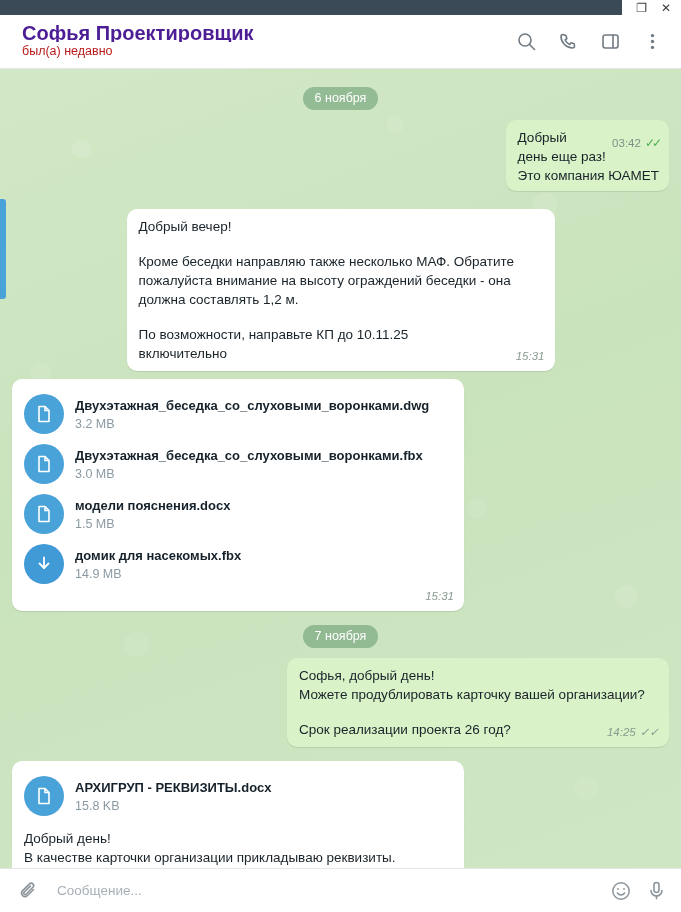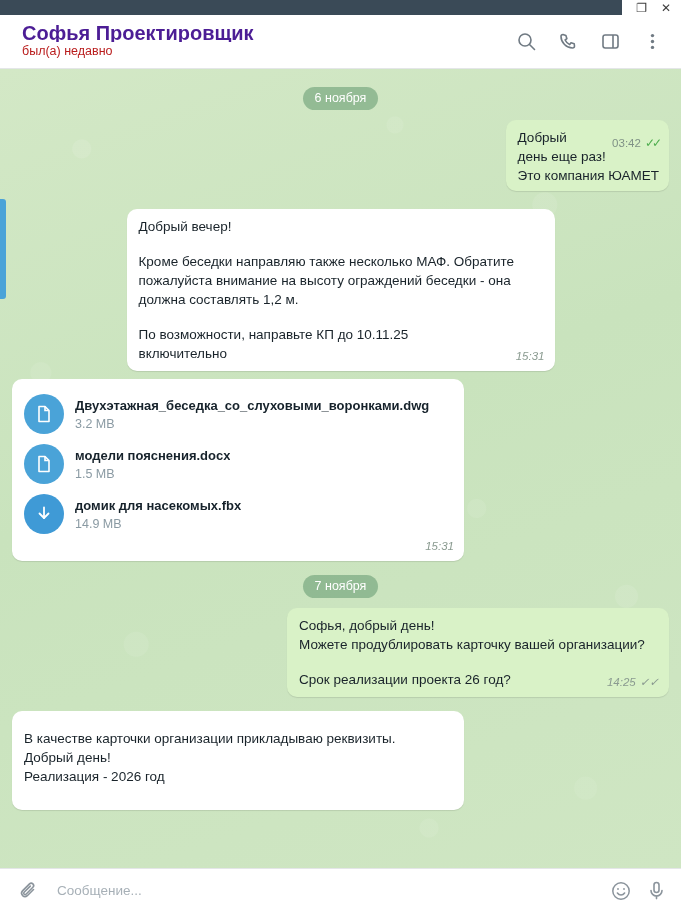--- a/index.html
+++ b/index.html
@@ -335,20 +335,32 @@
                 <path d="M5 2.5h6l4 4v11H5z" stroke-linejoin="round"></path>
                   <path d="M11 2.5v4h4"></path>
               </svg>
             </div>
             <div class="file-txt">
               <div class="file-name">Двухэтажная_беседка_со_слуховыми_воронками.dwg</div>
               <div class="file-size">3.2 MB</div>
             </div>
           </div>
 
+          <div class="file">
+            <div class="file-ico">
+              <svg width="20" height="20" viewBox="0 0 20 20" fill="none" stroke="#fff" stroke-width="1.6">
+                <path d="M5 2.5h6l4 4v11H5z" stroke-linejoin="round"></path>
+                  <path d="M11 2.5v4h4"></path>
+              </svg>
+            </div>
+            <div class="file-txt">
+              <div class="file-name">Двухэтажная_беседка_со_слуховыми_воронками.fbx</div>
+              <div class="file-size">3.0 MB</div>
+            </div>
+          </div>
 
           <div class="file">
             <div class="file-ico">
               <svg width="20" height="20" viewBox="0 0 20 20" fill="none" stroke="#fff" stroke-width="1.6">
                 <path d="M5 2.5h6l4 4v11H5z" stroke-linejoin="round"></path>
                   <path d="M11 2.5v4h4"></path>
               </svg>
             </div>
             <div class="file-txt">
               <div class="file-name">модели пояснения.docx</div>
@@ -390,23 +402,35 @@
           </p>
           <span class="meta-abs">
             <span>14:25</span>
             <span class="checks">✓✓</span>
           </span>
         </div>
       </div>
 
       <div class="row in" style="margin-top:14px;">
         <div class="bubble in doc-card-bubble">
+          <div class="file">
+            <div class="file-ico">
+              <svg width="20" height="20" viewBox="0 0 20 20" fill="none" stroke="#fff" stroke-width="1.6">
+                <path d="M5 2.5h6l4 4v11H5z" stroke-linejoin="round"></path>
+                  <path d="M11 2.5v4h4"></path>
+              </svg>
+            </div>
+            <div class="file-txt">
+              <div class="file-name">АРХИГРУП - РЕКВИЗИТЫ.docx</div>
+              <div class="file-size">15.8 KB</div>
+            </div>
+          </div>
           <div class="body-text">
+            <div>Добрый день!</div>
             <div>В качестве карточки организации прикладываю реквизиты.</div>
-            <div>Добрый день!</div>
             <div>Реализация - 2026 год</div>
           </div>
 
         </div>
       </div>
 
     </div>
   </div>
 
   <div class="composer">

